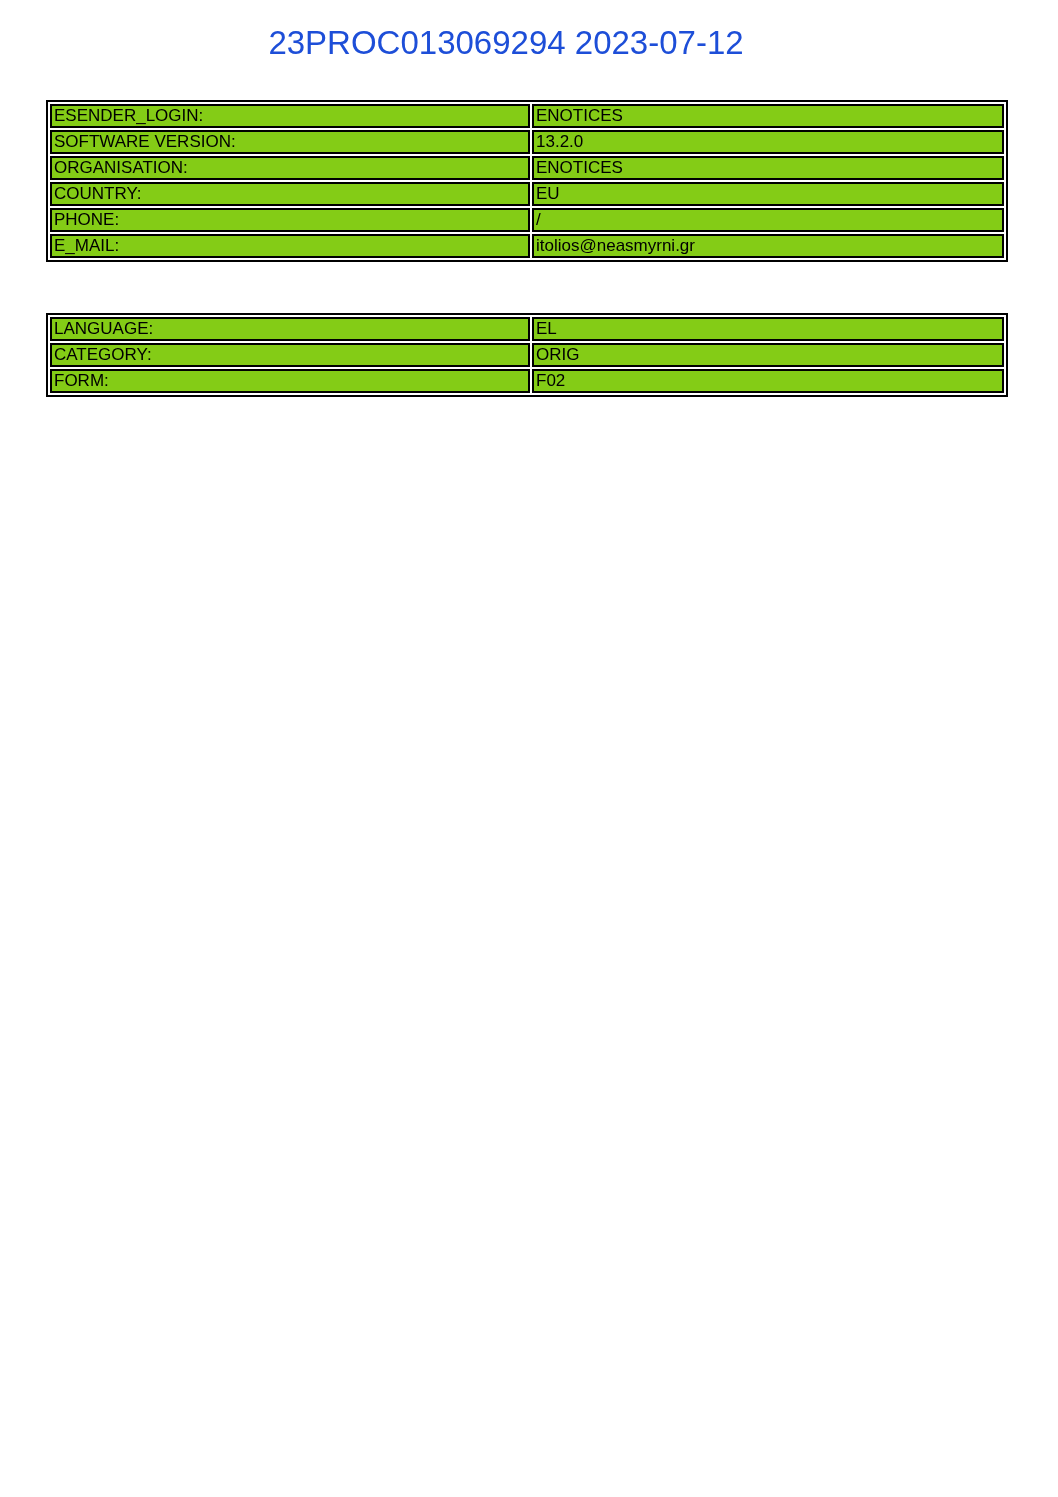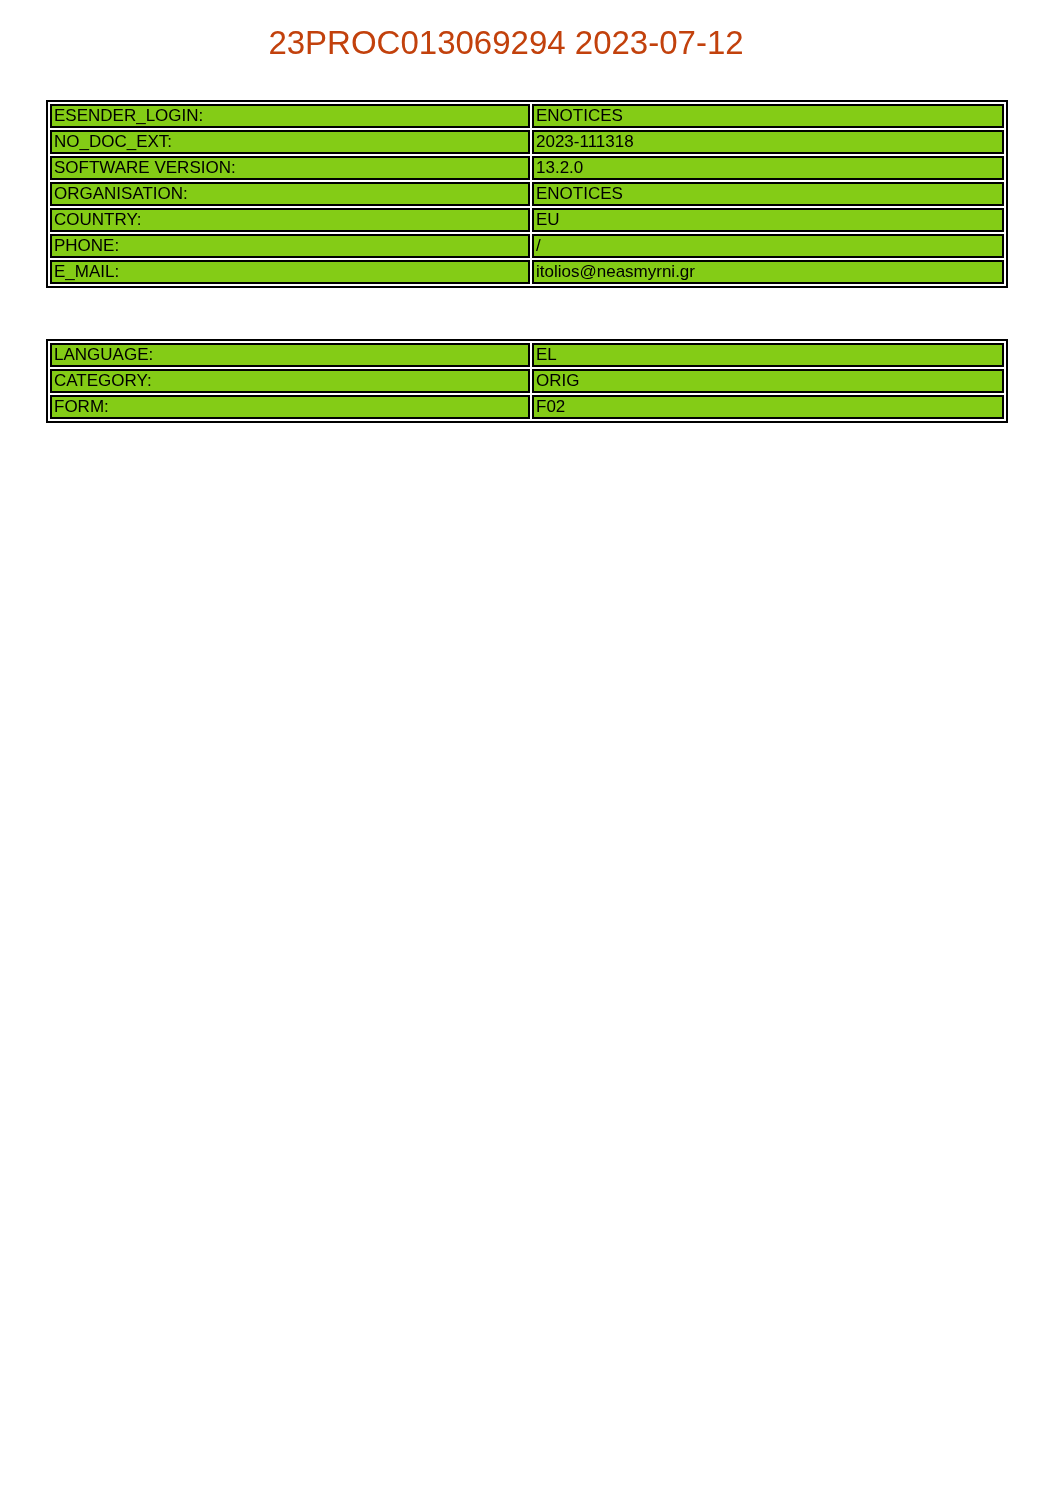--- a/index.html
+++ b/index.html
@@ -22,21 +22,21 @@
   }
   .title-wrap {
     width: 1012px;
     margin-top: 24px;
     text-align: center;
   }
   .doc-title {
     font-size: 33px;
     font-weight: 400;
     letter-spacing: 0px;
-    color: #c2410c;
+    color: #1d4ed8;
     white-space: nowrap;
   }
   table.kv-table {
     margin-left: 46px;
     width: 962px;
     table-layout: fixed;
     border-collapse: separate;
     border-spacing: 2px;
     border: 2px solid #000000;
     background: #ffffff;
@@ -73,24 +73,20 @@
     <span class="doc-title">23PROC013069294 2023-07-12</span>
   </div>
 
   <table class="kv-table first">
     <tbody>
       <tr>
         <td class="label-cell">ESENDER_LOGIN:</td>
         <td class="value-cell">ENOTICES</td>
       </tr>
       <tr>
-        <td class="label-cell">NO_DOC_EXT:</td>
-        <td class="value-cell">2023-111318</td>
-      </tr>
-      <tr>
         <td class="label-cell">SOFTWARE VERSION:</td>
         <td class="value-cell">13.2.0</td>
       </tr>
       <tr>
         <td class="label-cell">ORGANISATION:</td>
         <td class="value-cell">ENOTICES</td>
       </tr>
       <tr>
         <td class="label-cell">COUNTRY:</td>
         <td class="value-cell">EU</td>

